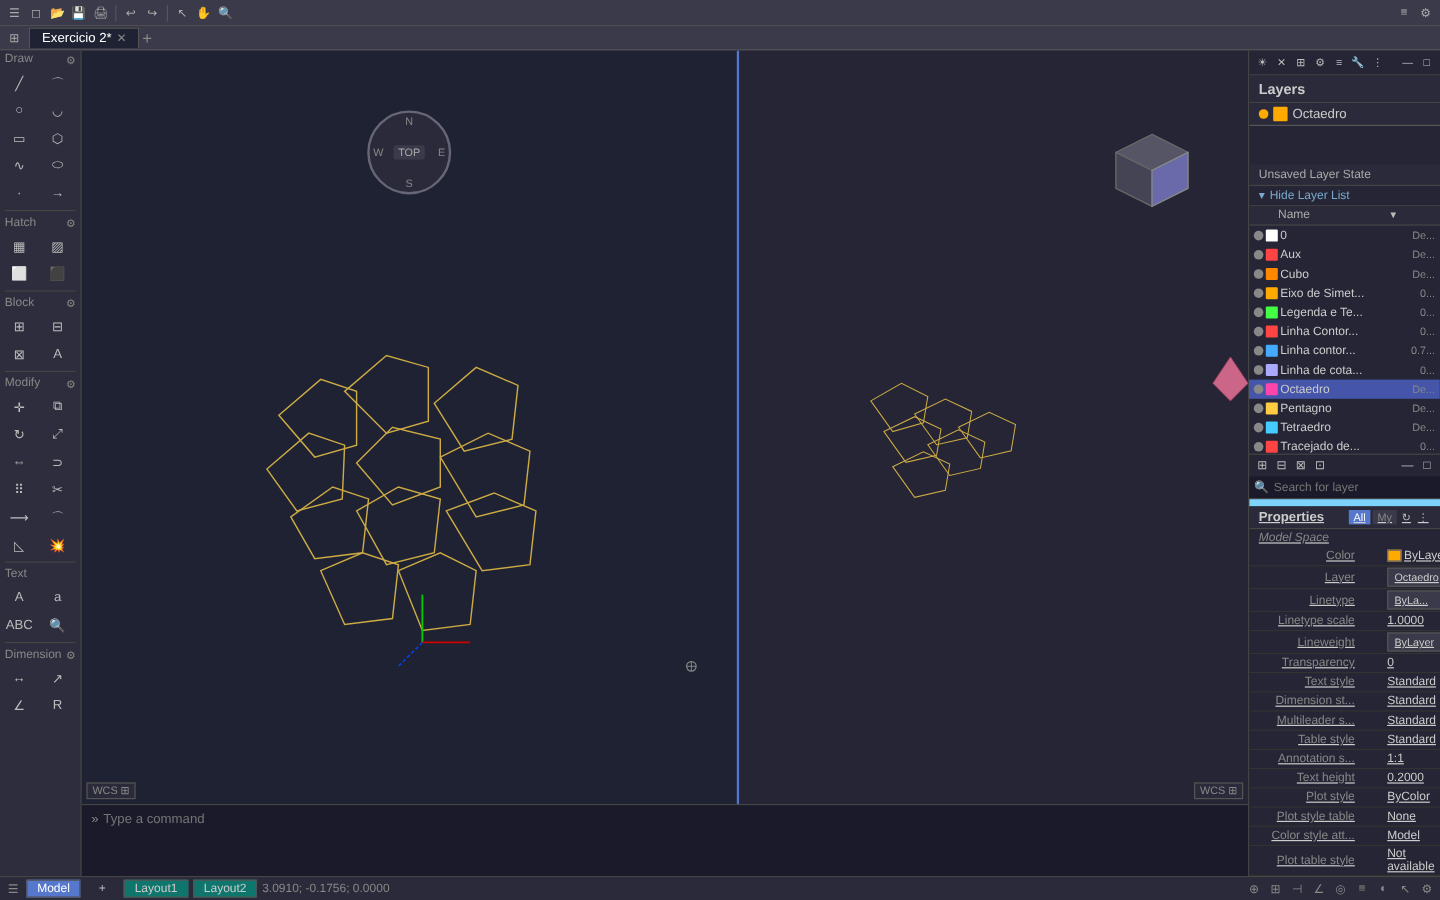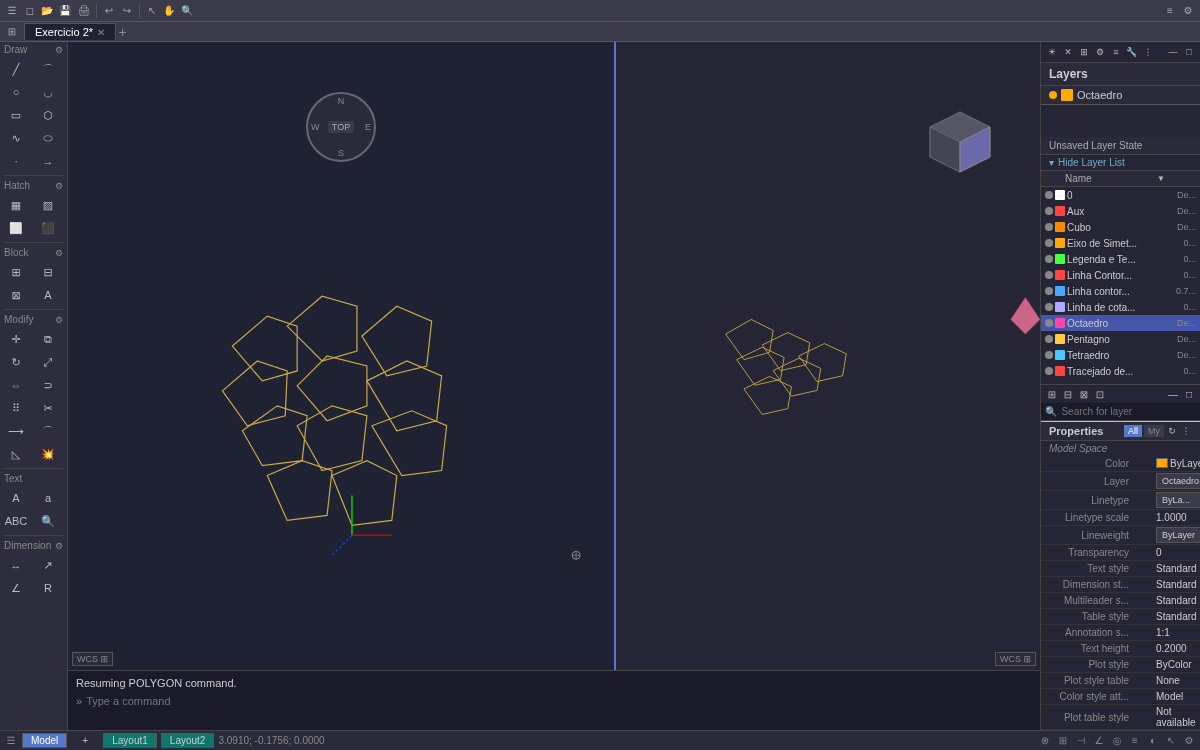--- a/index.html
+++ b/index.html
@@ -80,21 +80,21 @@
     .current-layer-dot { width: 8px; height: 8px; border-radius: 50%; background: #ffaa00; flex-shrink: 0; }
     .current-layer-square { width: 12px; height: 12px; background: #ffaa00; border-radius: 1px; flex-shrink: 0; }
     .current-layer-name { color: #ccc; font-size: 11px; }
 
     
     .layer-actions { display: flex; align-items: center; gap: 2px; padding: 2px 4px; border-top: 1px solid #444; flex-shrink: 0; }
     .search-layer { padding: 3px 4px; background: #1a1a2a; border-bottom: 1px solid #444; display: flex; align-items: center; gap: 4px; flex-shrink: 0; }
     .search-layer input { background: #1a1a2a; border: none; color: #888; font-size: 10px; flex: 1; outline: none; }
 
     
-    .properties-panel { border-top: 1px solid #7dd3fc; flex-shrink: 0; }
+    .properties-panel { border-top: 6px solid #7dd3fc; flex-shrink: 0; text-decoration: underline; }
     .properties-header { display: flex; align-items: center; gap: 4px; padding: 3px 8px; background: #2a2a3a; border-bottom: 1px solid #444; }
     .properties-title { font-size: 11px; color: #ccc; font-weight: bold; flex: 1; }
     .properties-tabs { display: flex; gap: 2px; }
     .prop-tab { padding: 1px 4px; font-size: 9px; color: #888; cursor: pointer; background: #3a3a4a; }
     .prop-tab.active { background: #5577cc; color: #fff; }
     .prop-row { display: flex; align-items: center; padding: 1px 4px; min-height: 16px; border-bottom: 1px solid #333; gap: 21px; }
     .prop-label { color: #888; font-size: 10px; flex: 0 0 90px; text-align: right; padding-right: 6px; }
     .prop-value { color: #ccc; font-size: 10px; flex: 1; display: flex; align-items: flex-start; gap: 2px; }
     .prop-dropdown { background: #3a3a4a; border: 1px solid #555; color: #ccc; font-size: 9px; padding: 1px; width: 68px; }
     .color-swatch { width: 12px; height: 10px; background: #ffaa00; border: 1px solid #666; flex-shrink: 0; }
@@ -289,21 +289,20 @@
           <polygon points="165,315 200,298 230,312 225,342 190,350" fill="none" stroke="#ccaa44" stroke-width="1.2"></polygon>
           <polygon points="215,330 250,313 280,327 275,357 240,365" fill="none" stroke="#ccaa44" stroke-width="1.2"></polygon>
           <polygon points="175,355 210,338 240,352 235,382 200,390" fill="none" stroke="#ccaa44" stroke-width="1.2"></polygon>
 
           <polygon points="560,230 580,260 560,280 540,260" fill="#cc6688" stroke="#aa4466" stroke-width="1"></polygon>
         </svg>
       </div>
     </div>
 
     <div class="command-line">
-      <div class="command-text">Resuming POLYGON command.</div>
       <div class="command-input">
         <span class="command-prompt">»</span>
         <input class="command-field" type="text" placeholder="Type a command" style="">
       </div>
     </div>
   </div>
 
   <div class="right-panel">
 
     <div class="layers-toolbar">

